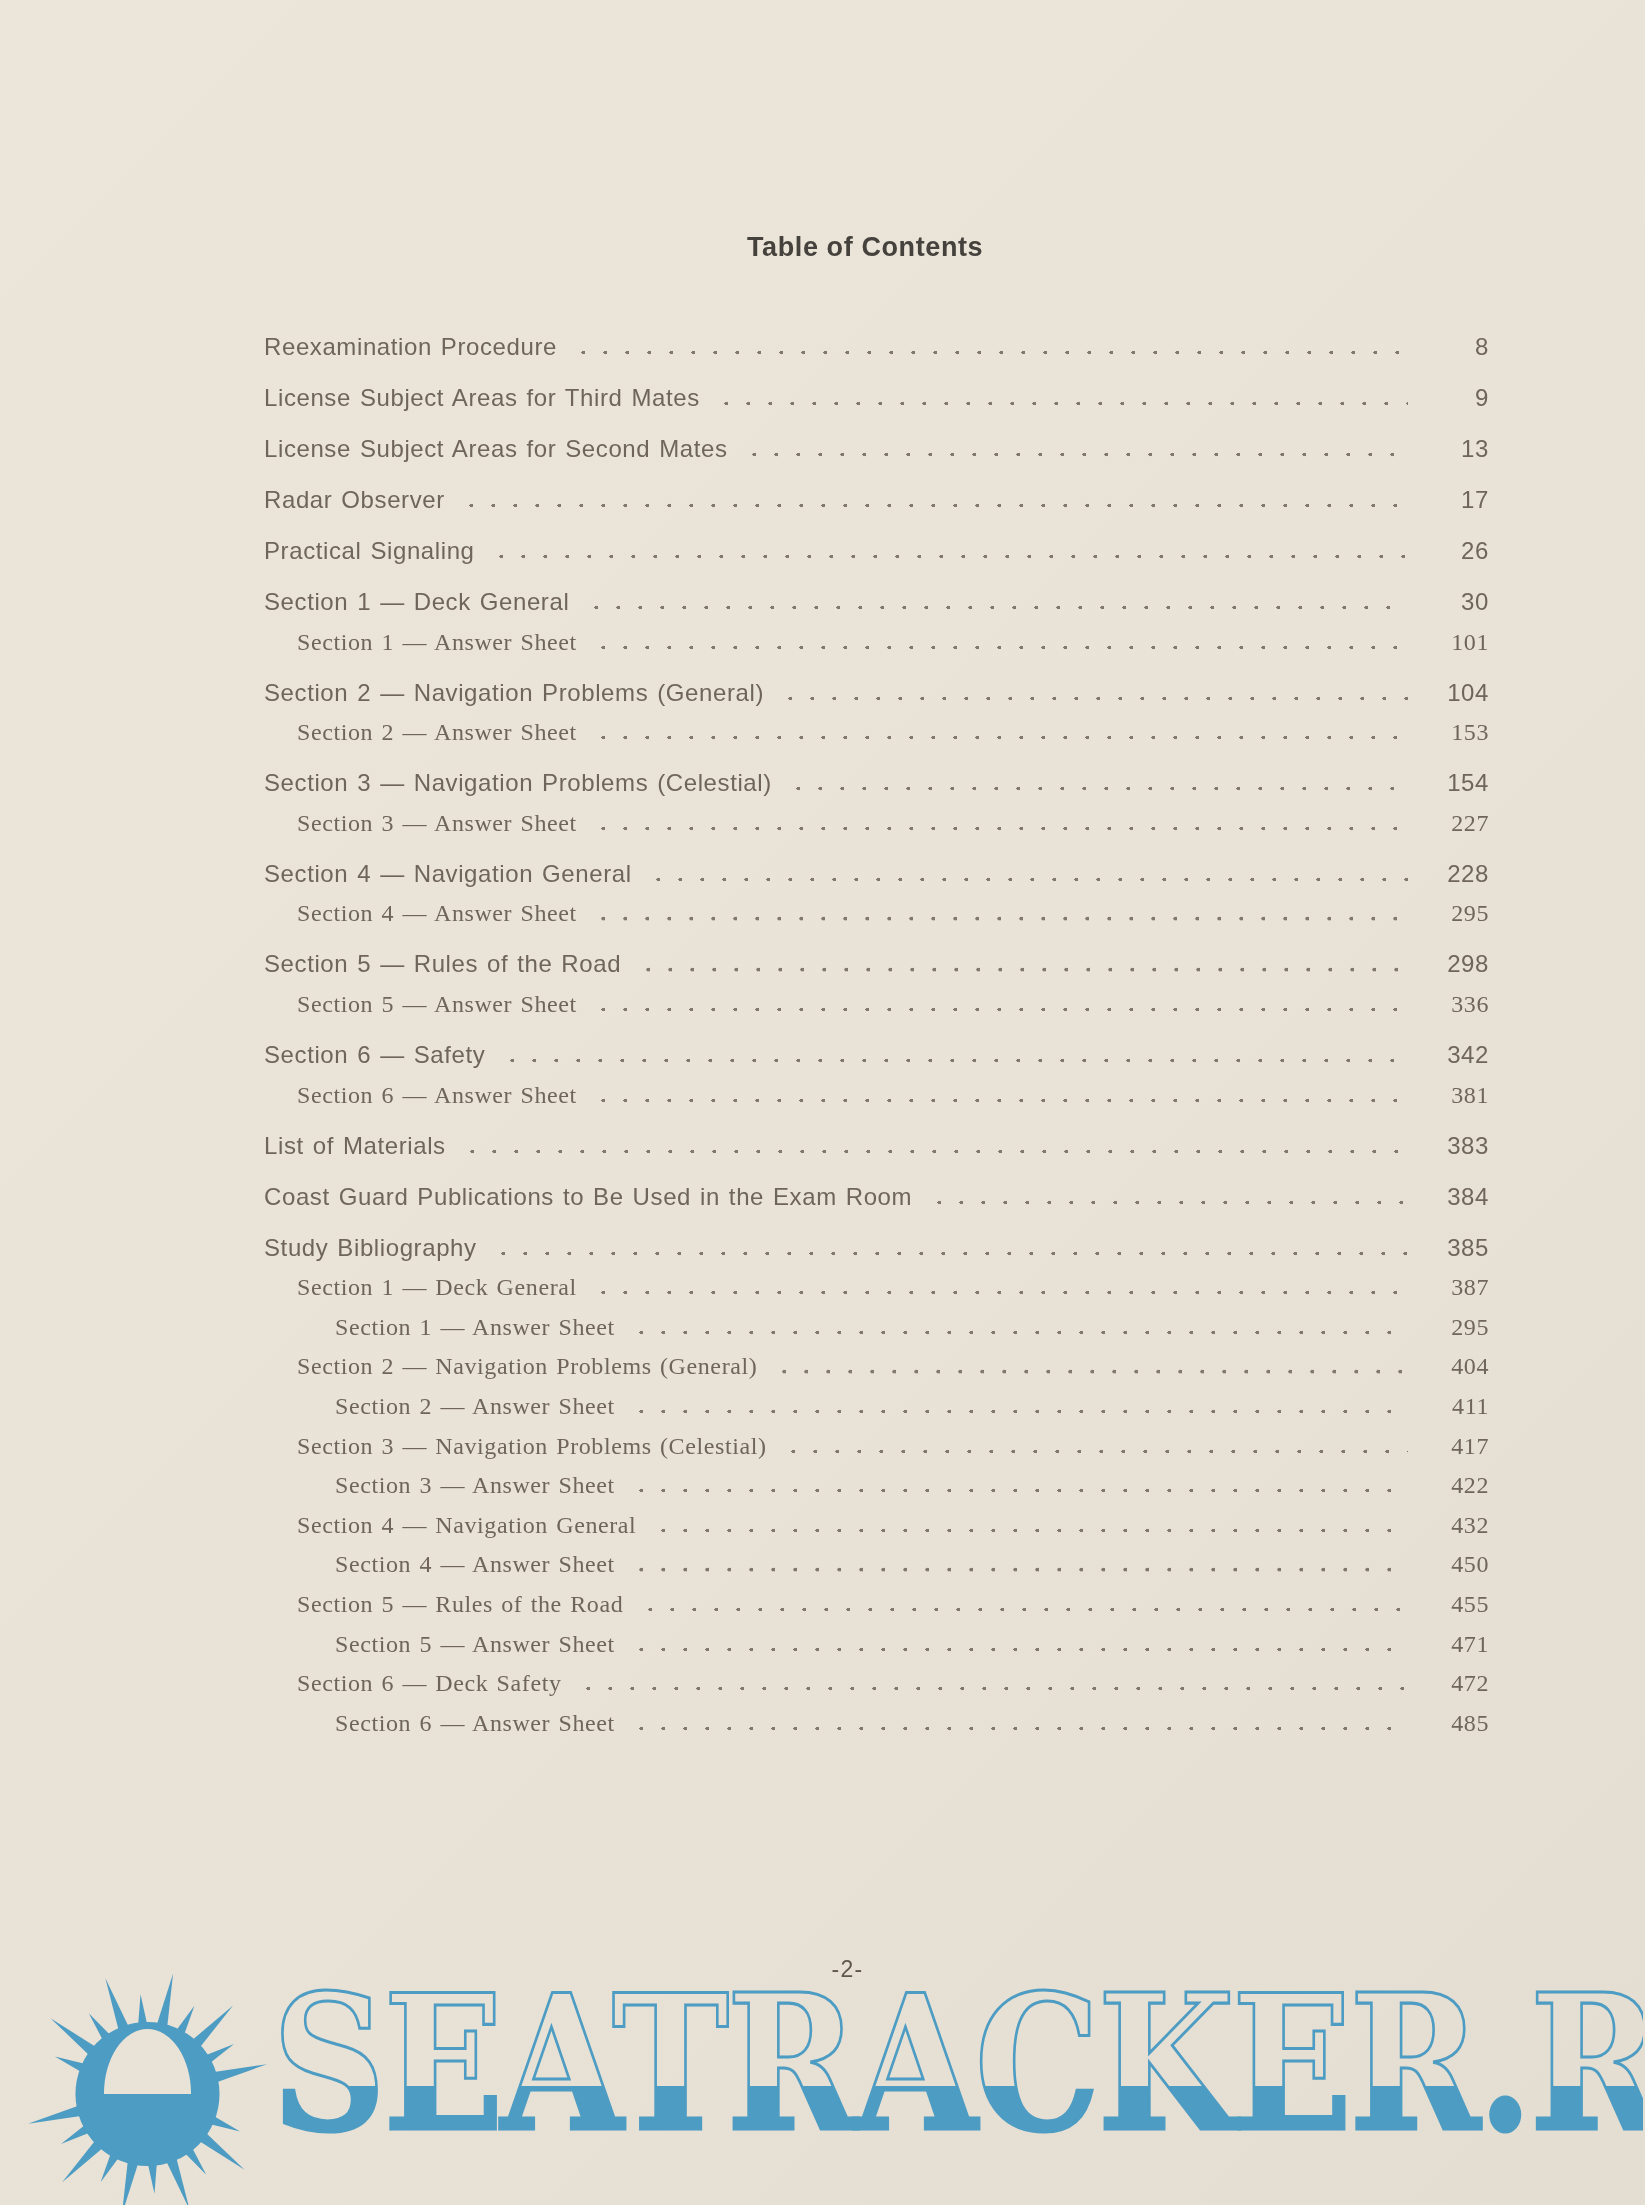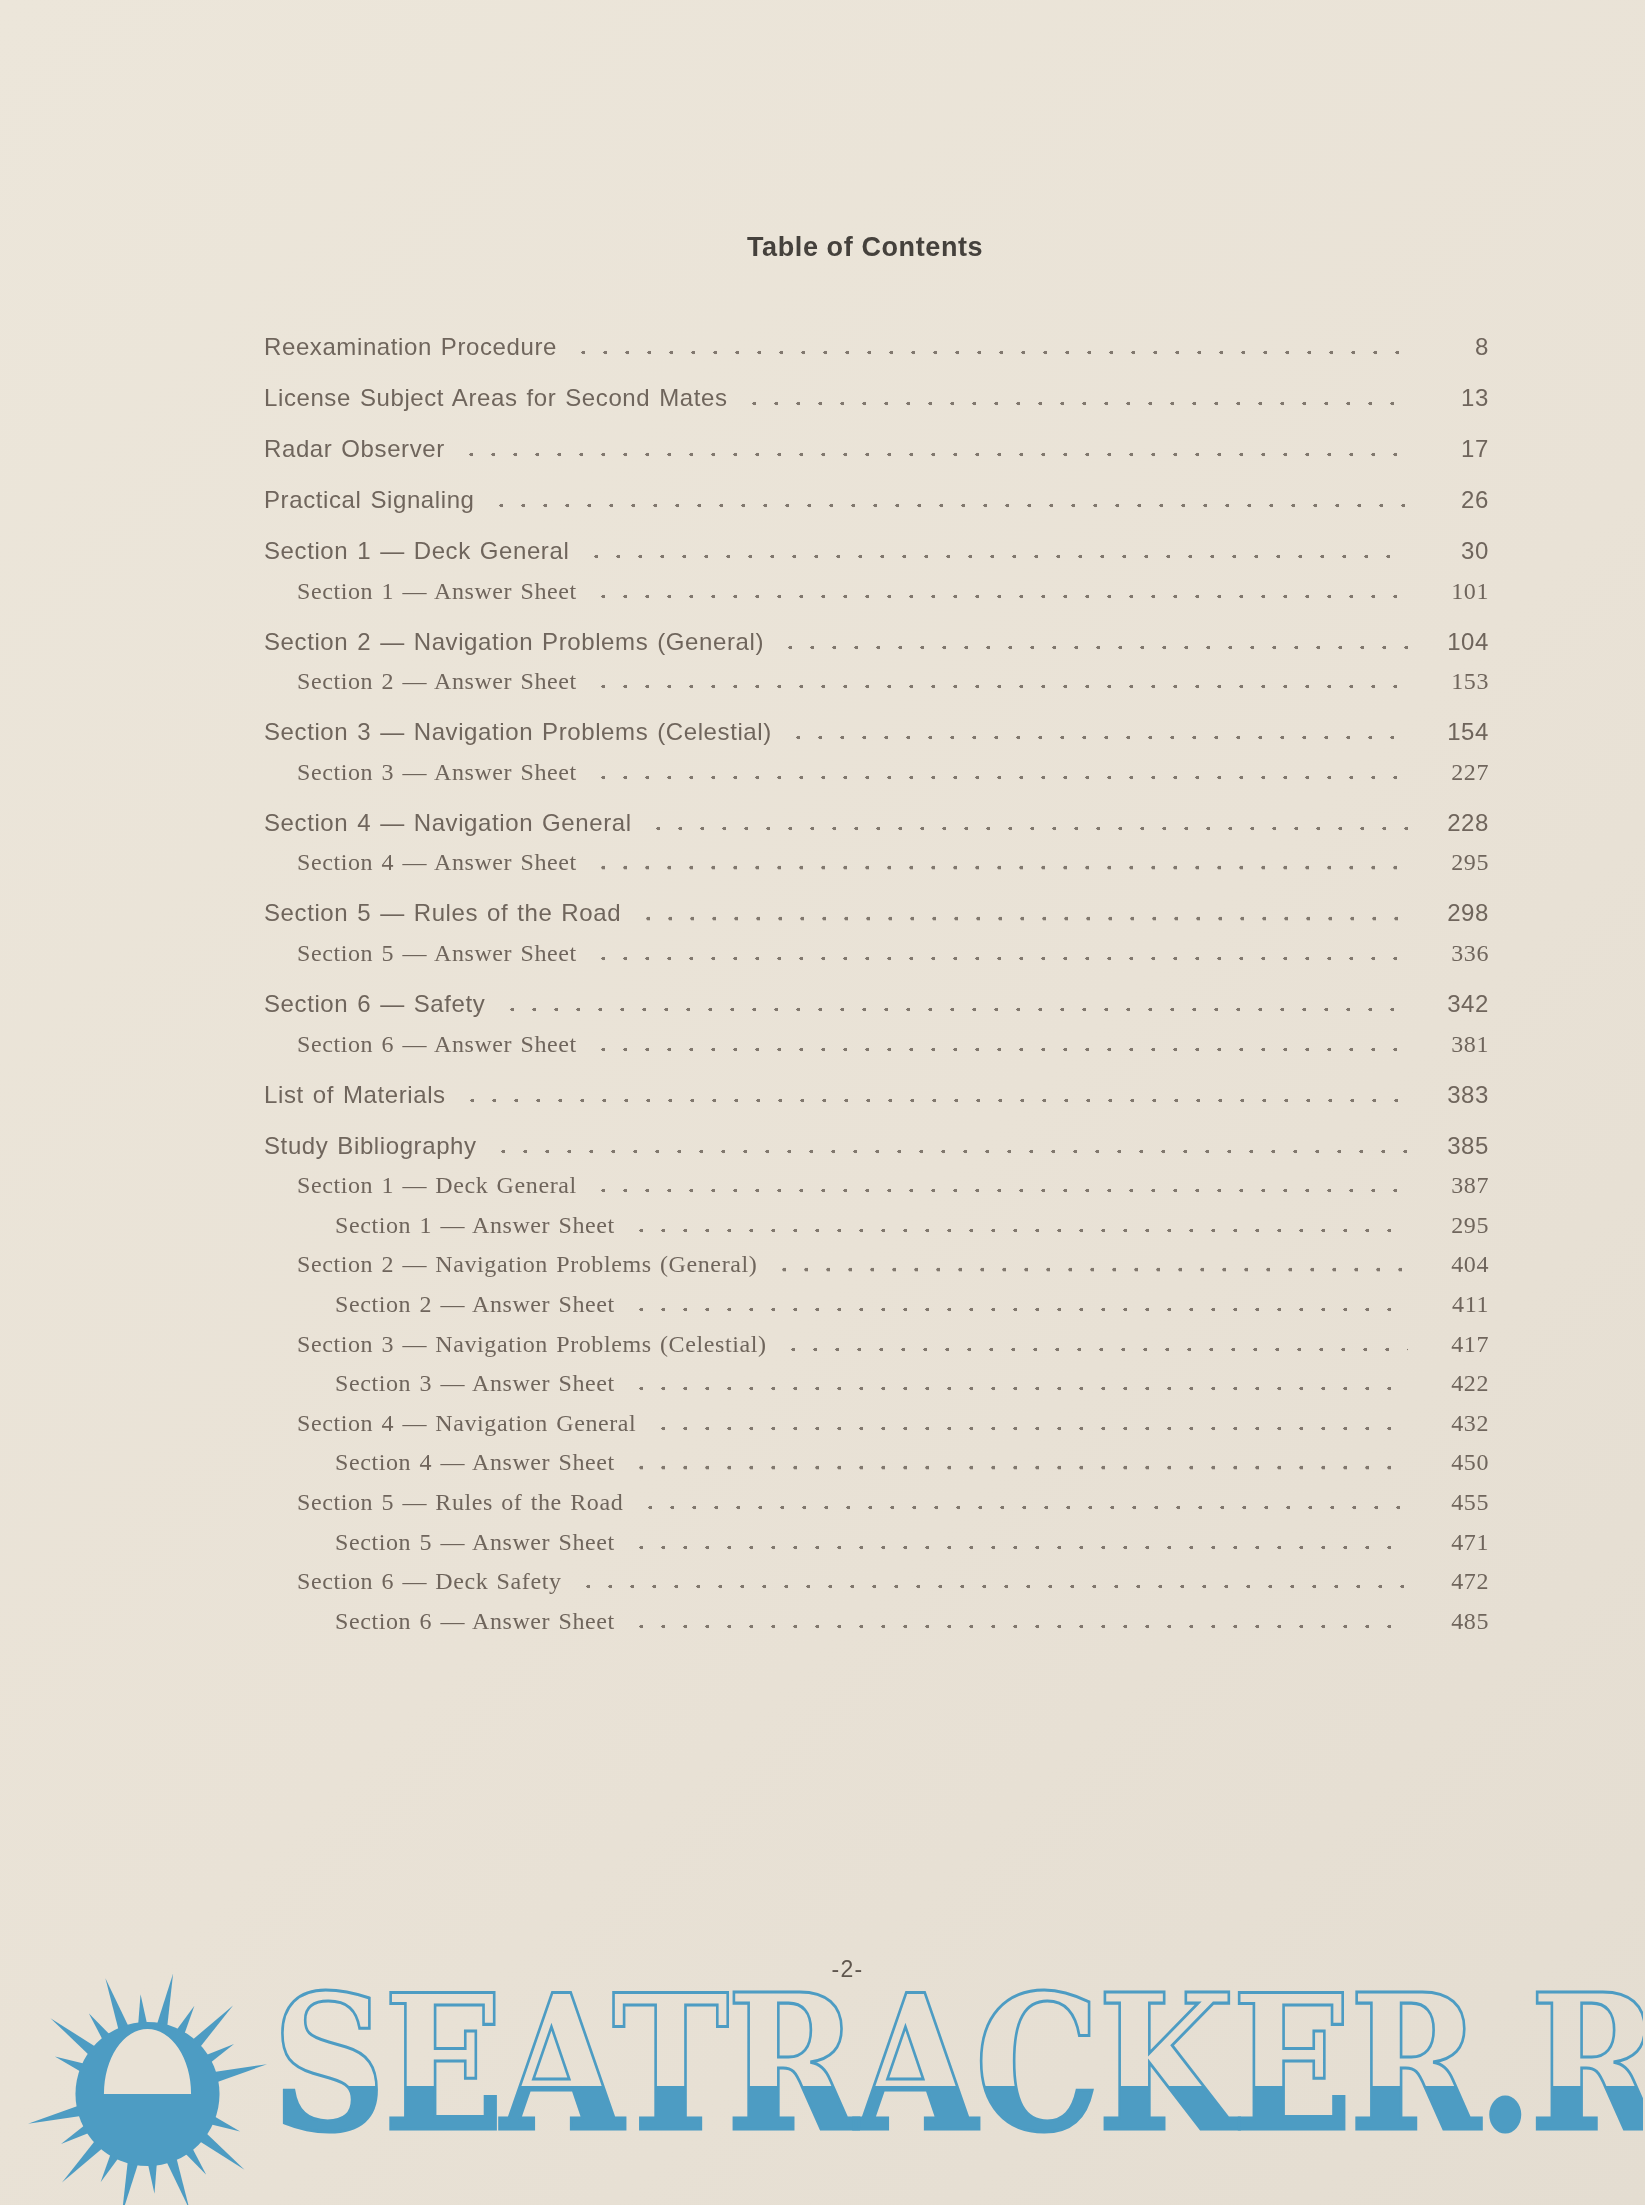--- a/index.html
+++ b/index.html
@@ -81,20 +81,25 @@
 
 <div class="page-title">Table of Contents</div>
 
 <div class="toc-list">
     <div class="toc-row indent-0 gap-lg">
       <span class="label">Reexamination Procedure</span>
       <span class="dots"></span>
       <span class="pnum">8</span>
     </div>
     <div class="toc-row indent-0 gap-lg">
+      <span class="label">License Subject Areas for Third Mates</span>
+      <span class="dots"></span>
+      <span class="pnum">9</span>
+    </div>
+    <div class="toc-row indent-0 gap-lg">
       <span class="label">License Subject Areas for Second Mates</span>
       <span class="dots"></span>
       <span class="pnum">13</span>
     </div>
     <div class="toc-row indent-0 gap-lg">
       <span class="label">Radar Observer</span>
       <span class="dots"></span>
       <span class="pnum">17</span>
     </div>
     <div class="toc-row indent-0 gap-lg">
@@ -159,20 +164,25 @@
     </div>
     <div class="toc-row indent-1 gap-sm">
       <span class="label">Section 6 — Answer Sheet</span>
       <span class="dots"></span>
       <span class="pnum">381</span>
     </div>
     <div class="toc-row indent-0 gap-lg">
       <span class="label">List of Materials</span>
       <span class="dots"></span>
       <span class="pnum">383</span>
+    </div>
+    <div class="toc-row indent-0 gap-lg">
+      <span class="label">Coast Guard Publications to Be Used in the Exam Room</span>
+      <span class="dots"></span>
+      <span class="pnum">384</span>
     </div>
     <div class="toc-row indent-0 gap-lg">
       <span class="label">Study Bibliography</span>
       <span class="dots"></span>
       <span class="pnum">385</span>
     </div>
     <div class="toc-row indent-1 gap-sm">
       <span class="label">Section 1 — Deck General</span>
       <span class="dots"></span>
       <span class="pnum">387</span>

